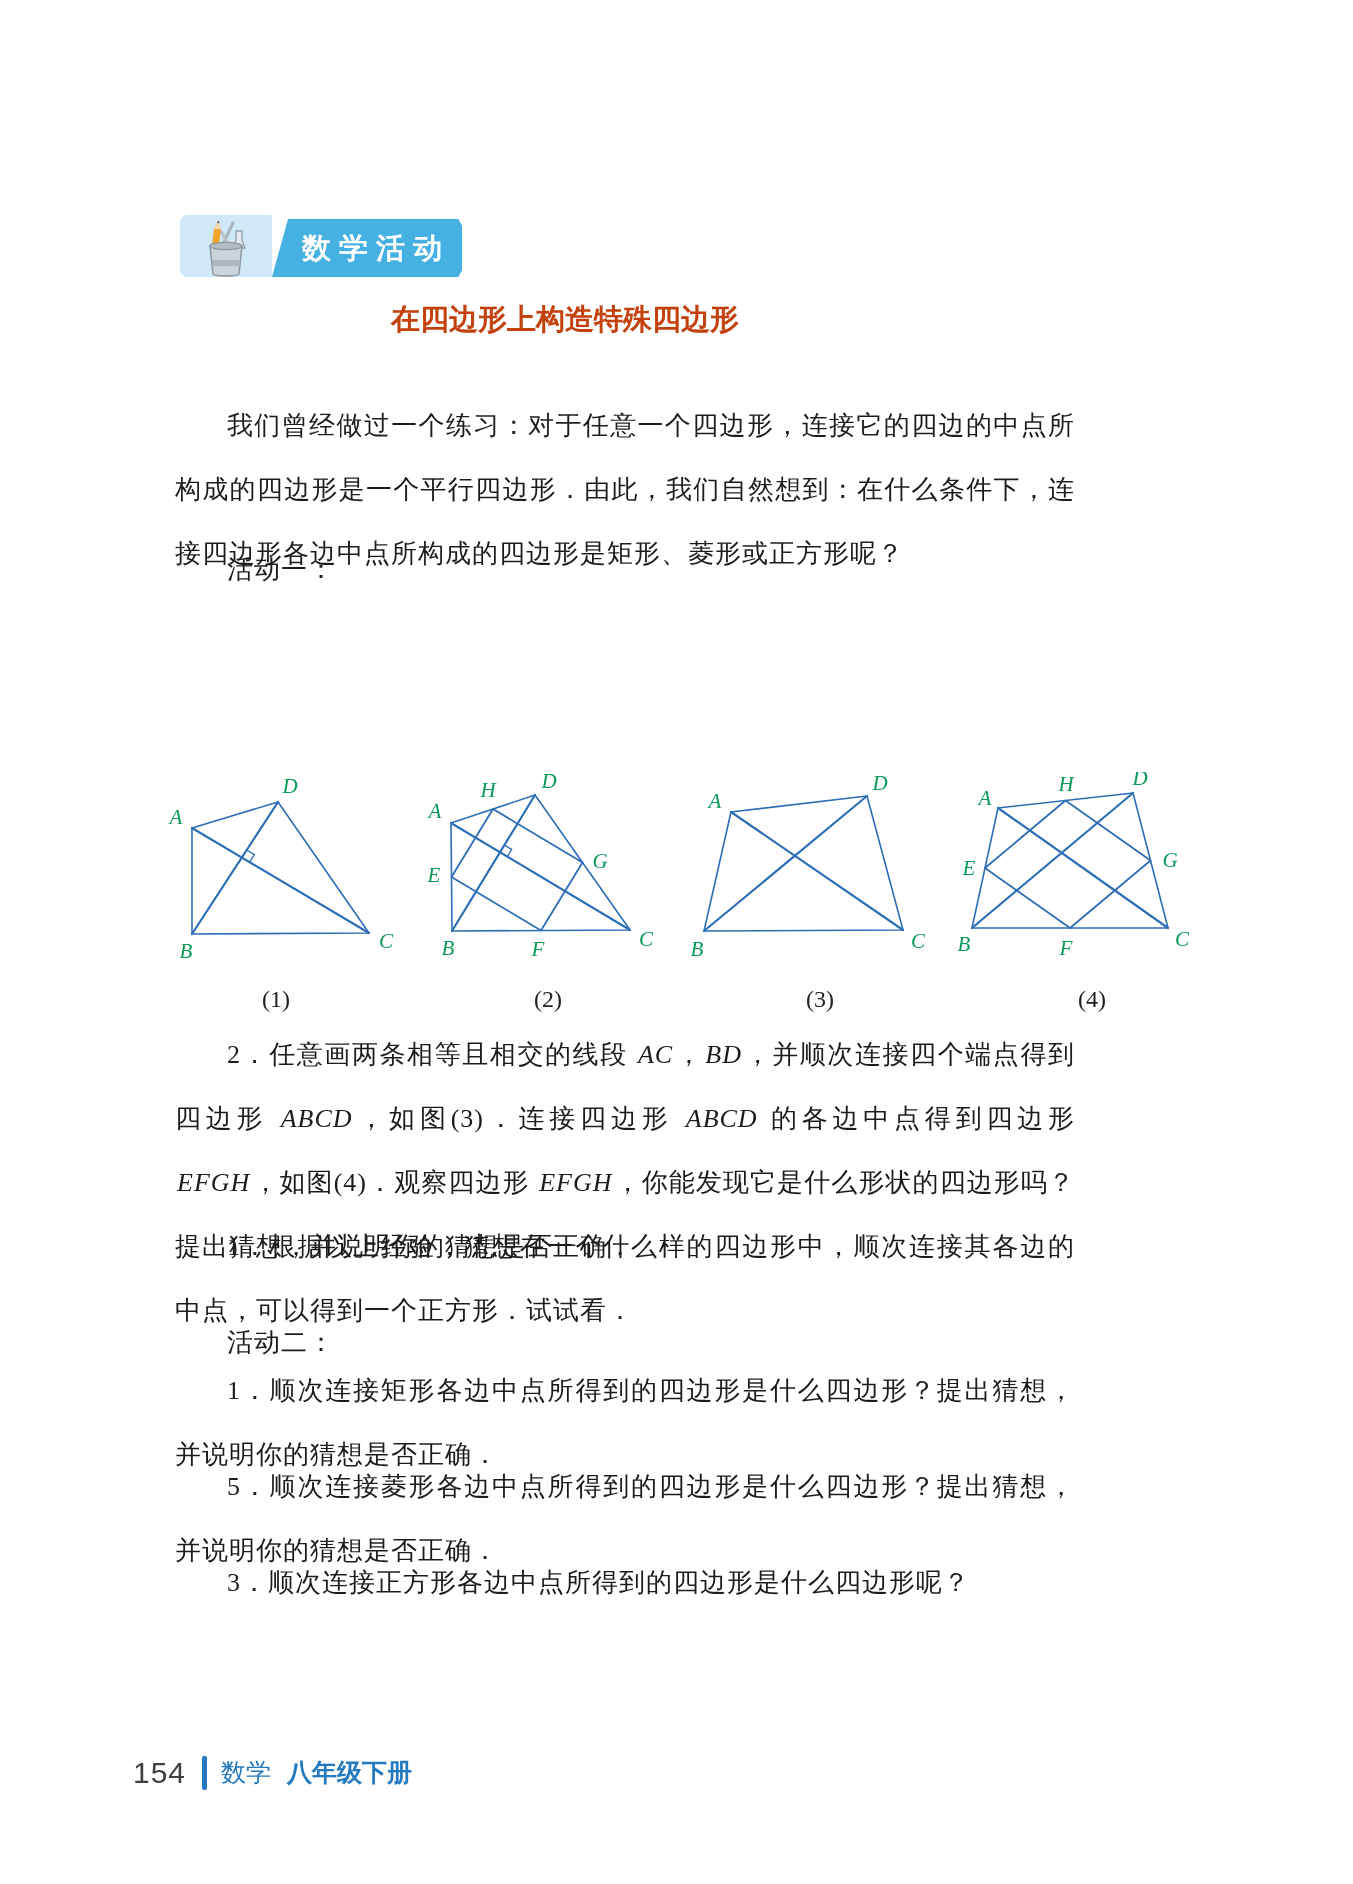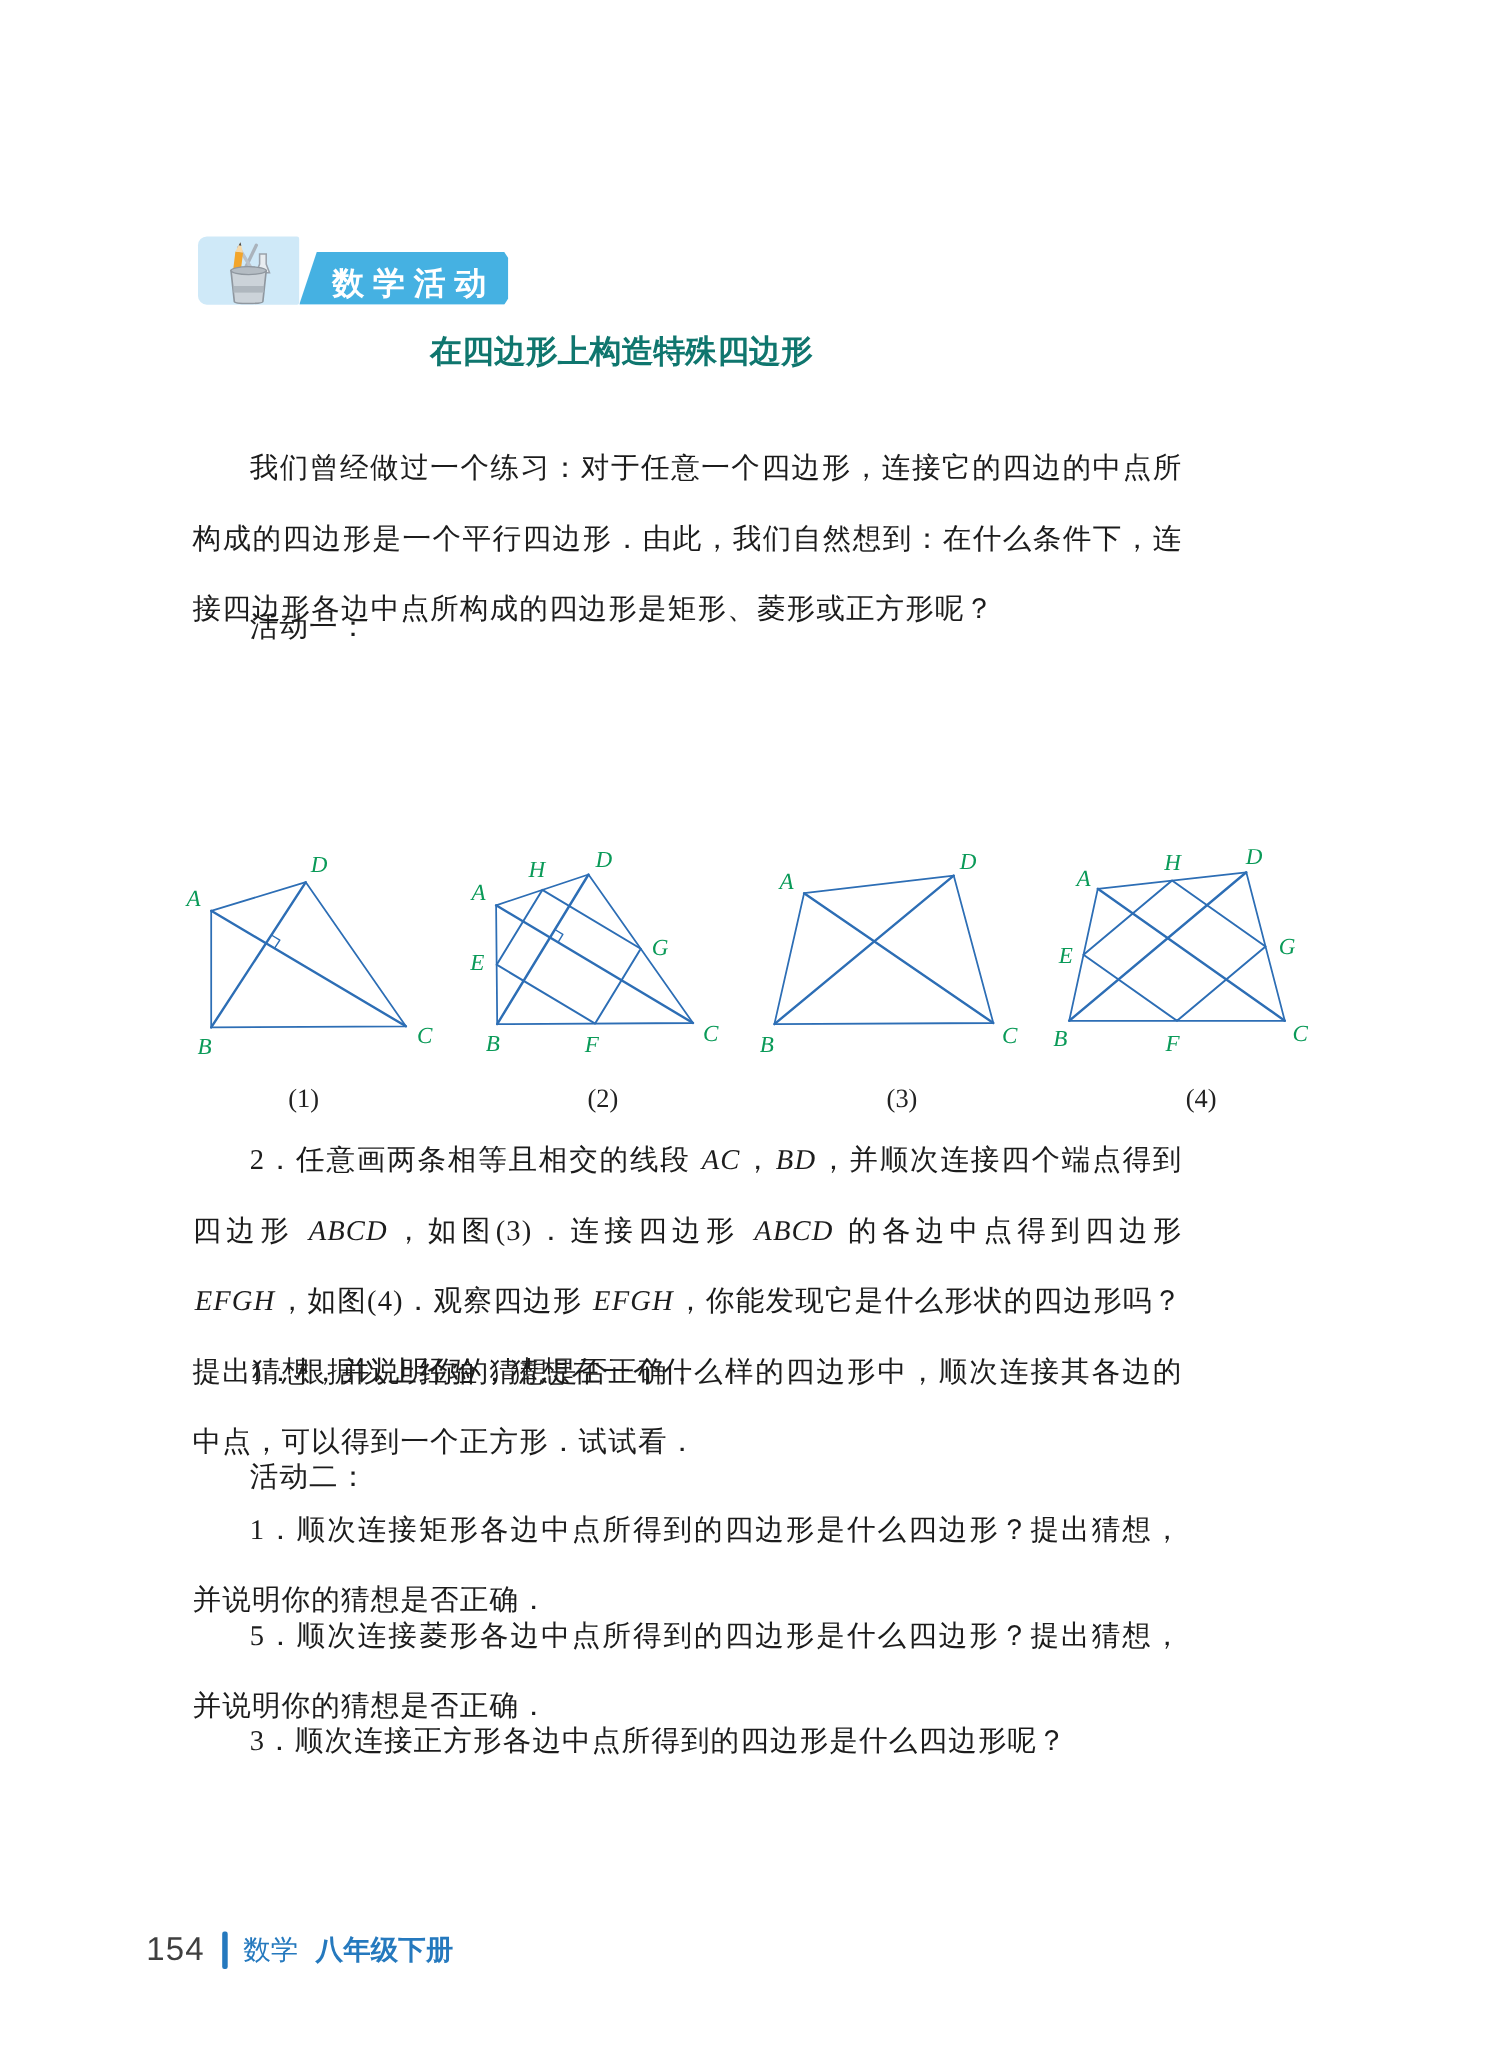--- a/index.html
+++ b/index.html
@@ -13,29 +13,29 @@
   }
   *{margin:0;padding:0;box-sizing:border-box;}
   html,body{width:1353px;height:1884px;background:#ffffff;}
   .page{position:relative;width:1353px;height:1884px;background:#ffffff;overflow:hidden;
         font-family:"Liberation Serif","DejaVu Serif",serif;color:var(--text);}
 
   
   .badge{position:absolute;top:215px;left:180px;display:flex;align-items:flex-end;}
   .badge-panel{width:92px;height:62px;background:var(--badge-panel);
                border-radius:8px 2px 2px 8px;display:flex;align-items:center;justify-content:center;}
-  .badge-main{height:48px;background:var(--badge-bg);color:var(--badge-text);
+  .badge-main{height:58px;background:var(--badge-bg);color:var(--badge-text);
               font-family:"Liberation Sans","DejaVu Sans",sans-serif;font-weight:bold;
               font-size:29px;line-height:58px;padding:0 20px 0 30px;
               clip-path:polygon(16px 0,98% 0,100% 12%,100% 88%,98% 100%,0 100%);}
 
   
   .title{position:absolute;top:300px;left:175px;width:780px;text-align:center;
          font-family:"Liberation Sans","DejaVu Sans",sans-serif;
-         font-size:29px;font-weight:bold;color:#0f766e;}
+         font-size:29px;font-weight:bold;color:#c2410c;}
 
   
   .body-text{position:absolute;left:175px;width:900px;font-size:26px;line-height:64px;
              text-align:justify;letter-spacing:1px;}
   .body-text.indent{text-indent:2em;}
   em.math{font-style:italic;letter-spacing:1px;padding:0 2px;}
 
   
   .figure-row{position:absolute;top:772px;left:140px;width:1088px;display:flex;}
   .fig-cell{width:272px;display:flex;flex-direction:column;align-items:center;}

